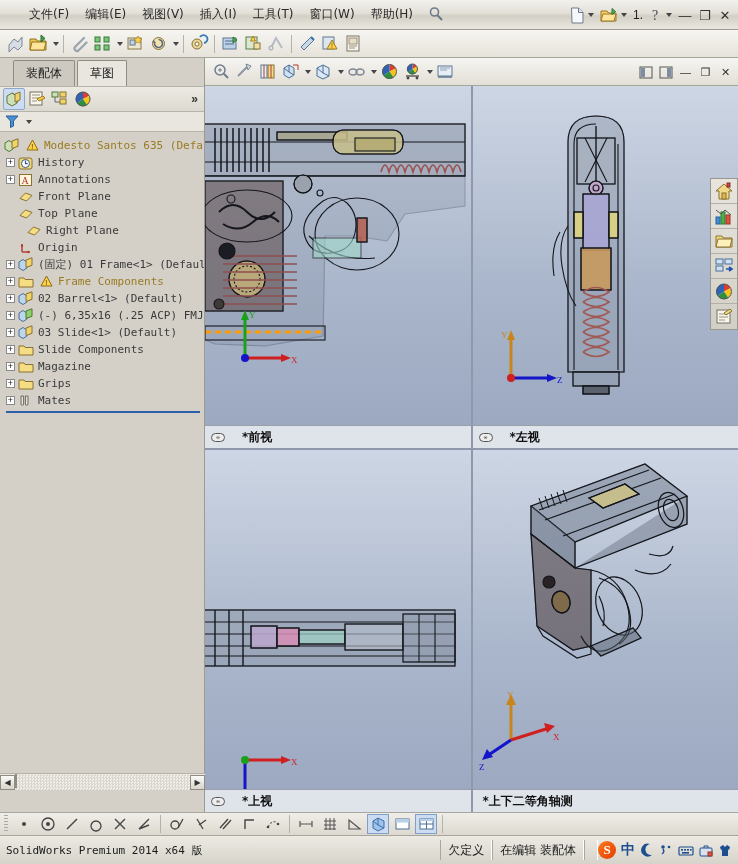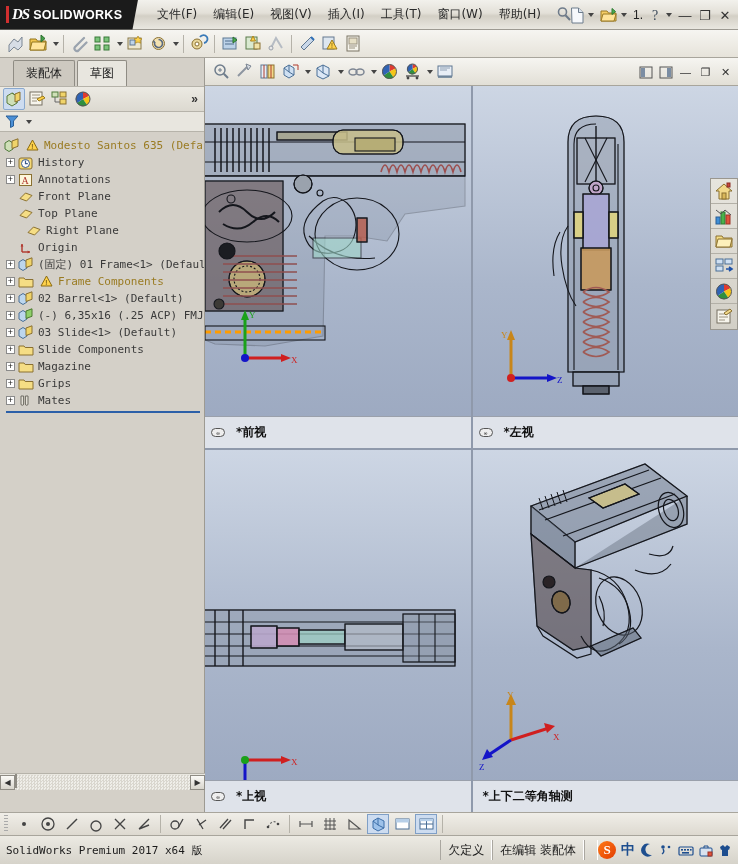--- a/index.html
+++ b/index.html
@@ -30,21 +30,21 @@
   }
   .sw-logo .ds {
     font-family: "Liberation Serif", serif;
     font-style: italic; font-weight: bold; font-size: 15px;
     color:#fff; letter-spacing:-1px;
     border-left: 3px solid #d12f2f; padding-left:3px;
   }
   .sw-logo .name {
     font-weight: bold; font-size: 12.5px; letter-spacing: 0.3px; color:#fff;
   }
-  .menubar { display: flex; align-items: center; margin-left: 12px; gap: 2px; }
+  .menubar { display: flex; align-items: center; margin-left: 22px; gap: 2px; }
   .menu-item {
     padding: 3px 7px; font-size: 12px; color:#2a2a2a; white-space: nowrap;
     font-family: "DejaVu Sans","Liberation Sans",sans-serif;
   }
   .tb-search { margin-left:6px; opacity:.85; }
   .title-right {
     position:absolute; right:4px; top:0; height:30px;
     display:flex; align-items:center; gap:2px;
   }
   .tr-btn { display:flex; align-items:center; padding:2px 2px; }
@@ -139,23 +139,23 @@
   .vwbtn{width:17px;height:16px;display:flex;align-items:center;justify-content:center;font-size:11px;color:#333;}
 
   .viewports {
     position:absolute; left:0; top:28px; width:533px; height:726px;
     display:grid; grid-template-columns: 1fr 1fr; grid-template-rows: 1fr 1fr;
     gap:2px; background:#8f99ab;
   }
   .vp { position:relative; overflow:hidden;
         background:linear-gradient(to bottom,#cdd6e4 0%,#aab6cb 55%,#9aa7bf 100%); }
   .vp-label {
-    position:absolute; left:0; bottom:0; width:100%; height:32px;
+    position:absolute; left:0; bottom:0; width:100%; height:23px;
     background:#dfe3ea; border-top:1px solid #9aa0ab;
-    display:flex; align-items:center; gap:11px; padding-left:6px;
+    display:flex; align-items:center; gap:17px; padding-left:6px;
     font-family:"DejaVu Sans","Liberation Sans",sans-serif; font-size:12px;
     font-weight:bold; color:#111;
   }
   .pin {
     width:14px;height:9px;border:1px solid #555;border-radius:5px;background:#eee;
     display:flex;align-items:center;justify-content:center;font-size:5px;color:#444;
   }
   .model-svg{position:absolute;left:0;top:0;}
 
   
@@ -204,24 +204,20 @@
     font-family:"Liberation Serif",serif;
   }
   .ime-cn{color:#1d4e8f;font-weight:bold;font-size:14px;font-family:"DejaVu Sans",sans-serif;}
 </style>
 </head>
 <body>
 
 <div id="app">
 
   <div class="titlebar">
-    <div class="sw-logo">
-      <span class="ds">DS</span>
-      <span class="name">SOLIDWORKS</span>
-    </div>
     <div class="menubar">
       <div class="menu-item">文件(F)</div>
       <div class="menu-item">编辑(E)</div>
       <div class="menu-item">视图(V)</div>
       <div class="menu-item">插入(I)</div>
       <div class="menu-item">工具(T)</div>
       <div class="menu-item">窗口(W)</div>
       <div class="menu-item">帮助(H)</div>
       <span class="tb-search">
         <svg width="16" height="16" viewBox="0 0 16 16">
@@ -1144,21 +1140,21 @@
           <rect x="2" y="3" width="13" height="10" fill="#fff" stroke="#4a6f96"></rect>
           <line x1="8.5" y1="3" x2="8.5" y2="13" stroke="#4a6f96"></line>
           <line x1="2" y1="8" x2="15" y2="8" stroke="#4a6f96"></line>
           <rect x="2" y="3" width="13" height="2.2" fill="#b7cfe8"></rect>
         </svg>
     </span>
     <span class="tbsep"></span>
   </div>
 
   <div class="statusbar">
-    <span class="sb-text">SolidWorks Premium 2017 x64 版</span>
+    <span class="sb-text">SolidWorks Premium 2014 x64 版</span>
     <span class="sb-spacer"></span>
     <span class="sb-cell">欠定义</span>
     <span class="sb-cell">在编辑 装配体</span>
     <span class="sb-cell" style="width:14px;padding:0;"></span>
     <div class="ime">
       <span class="sogou">S</span>
       <span class="ime-cn">中</span>
       <span class="ime-icon">
         <svg width="14" height="15" viewBox="0 0 14 15">
             <path d="M10 1 a6.5 6.5 0 1 0 2 11 a5.5 5.5 0 0 1 -2 -11z" fill="#1d4e8f"></path>

